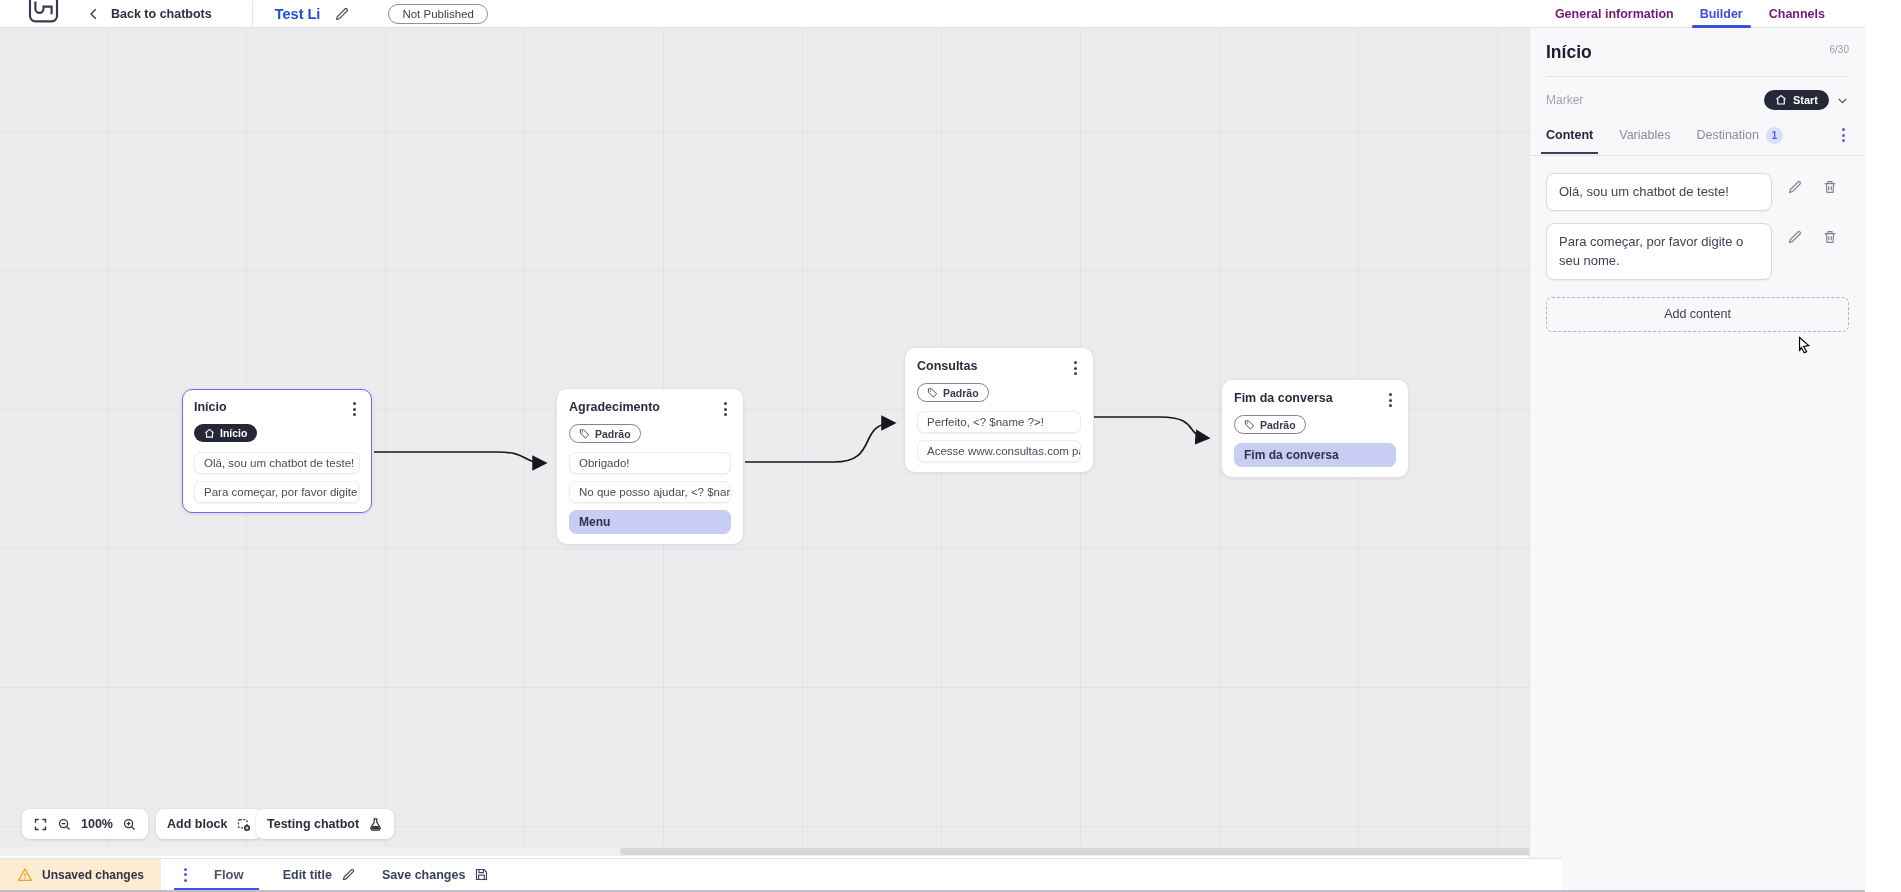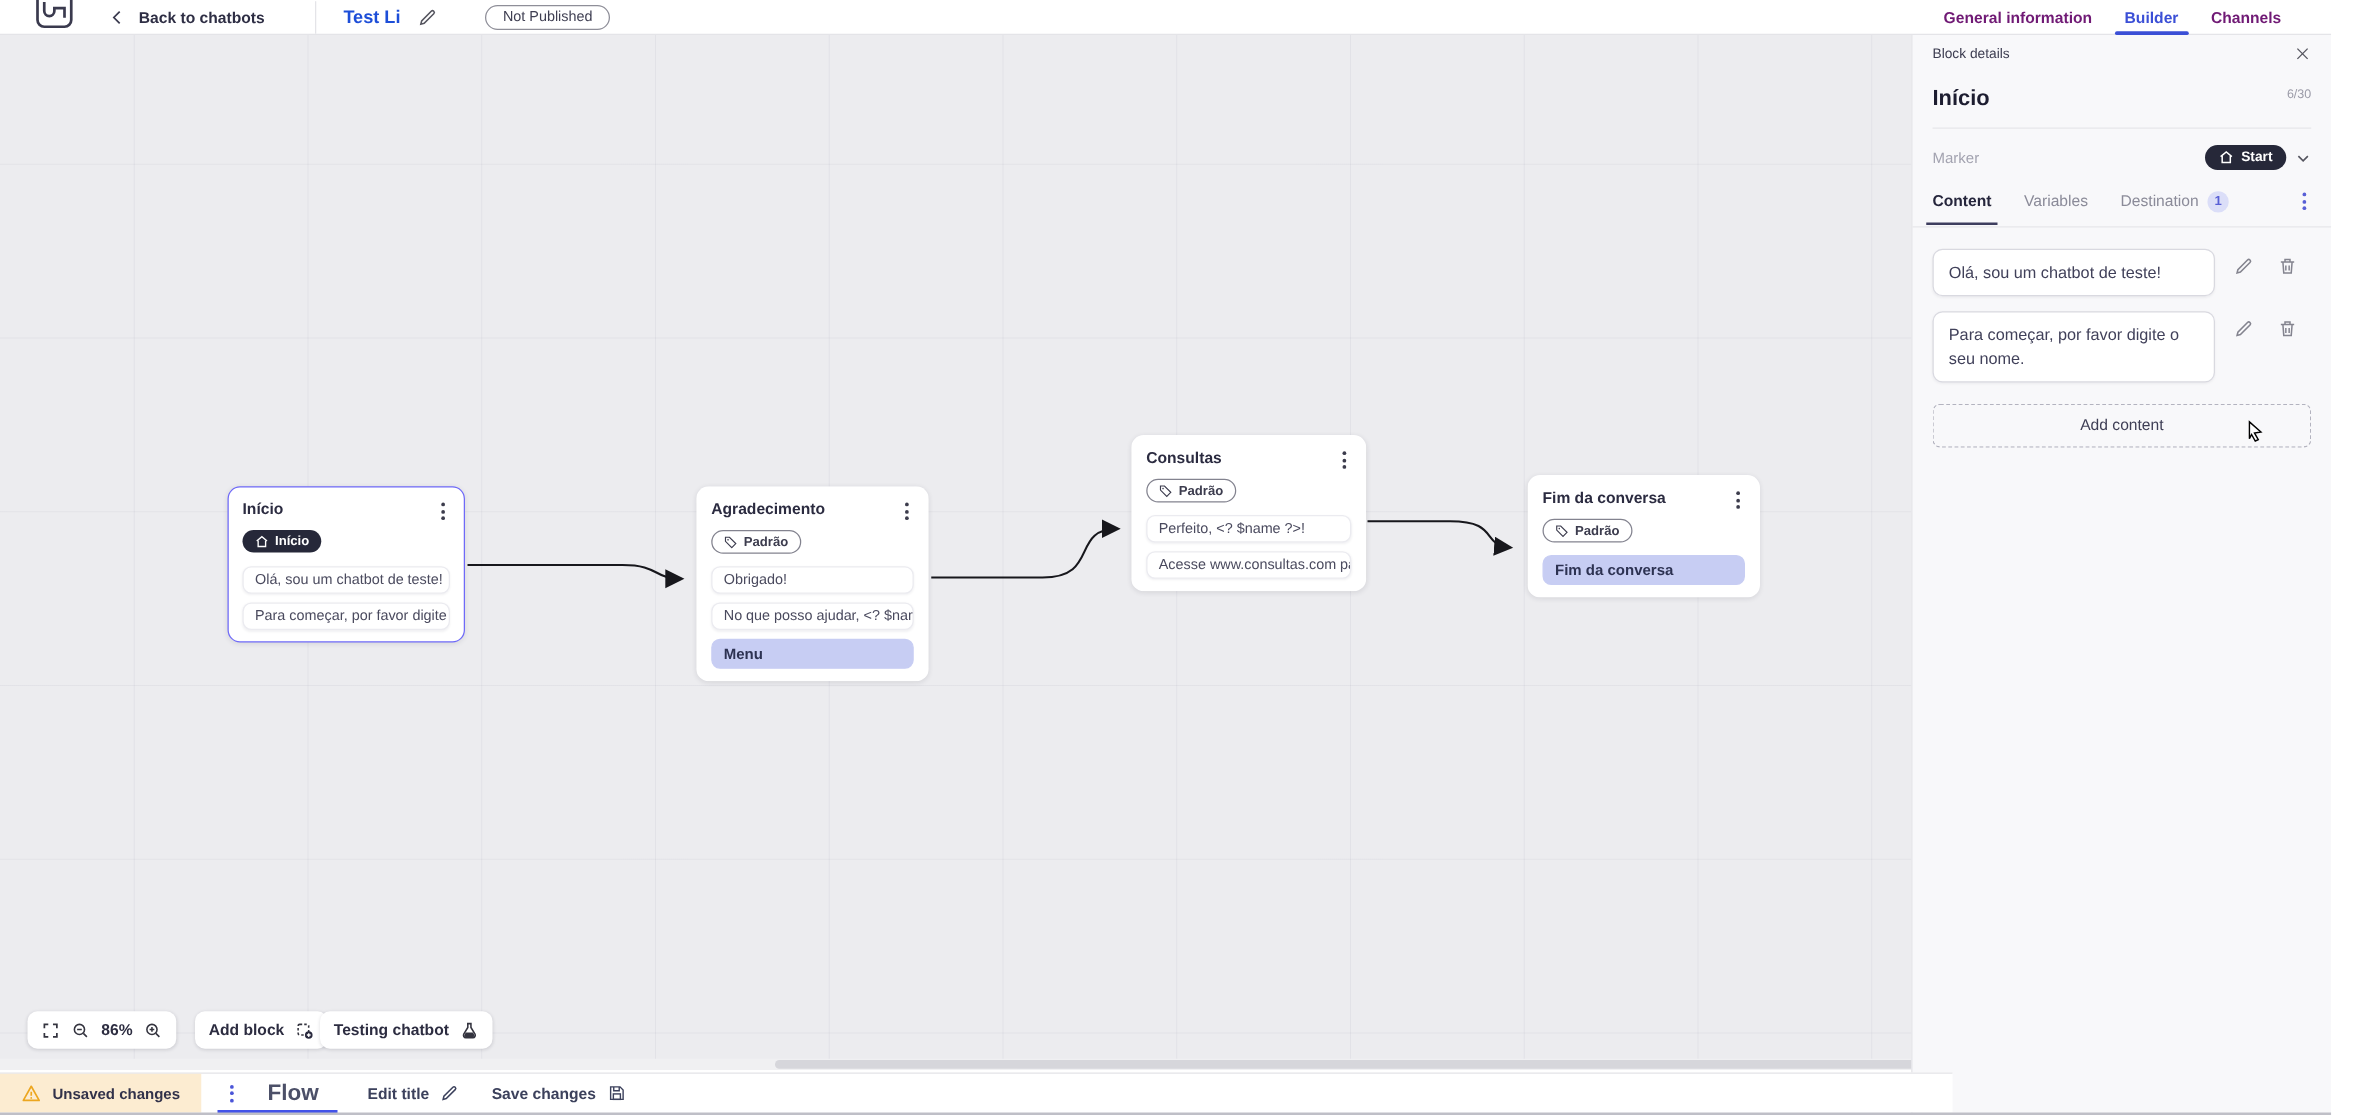--- a/index.html
+++ b/index.html
@@ -103,21 +103,21 @@
                  display:flex; align-items:center; justify-content:center; font-size:12.5px;
                  color:#3e3e55; cursor:pointer; }
 
   
   .bottombar { position:absolute; left:0; bottom:2px; width:1562px; height:32px; background:#fff;
                border-top:1px solid #e3e3e7; display:flex; align-items:center; z-index:50; }
   .unsaved { height:100%; display:flex; align-items:center; gap:9px; padding:0 17px;
              background:#fcecd1; font-size:12px; font-weight:700; color:#32324a; }
   .unsaved svg { width:16px; height:16px; }
   .bottombar .kebab { margin-left:19px; color:#4b55d8; }
-  .flow-tab { margin-left:10px; position:relative; font-size:18px; color:#4c5068; font-weight:600;
+  .flow-tab { margin-left:10px; position:relative; font-size:13px; color:#4c5068; font-weight:600;
               height:100%; display:flex; align-items:center; padding:0 13px; cursor:pointer; }
   .flow-tab::after { content:""; position:absolute; left:-27px; right:-2px; bottom:-1px; height:3px; background:#4353e8; }
   .bb-btn { display:flex; gap:9px; align-items:center; margin-left:26px; font-size:12.5px;
             color:#3c415c; font-weight:600; cursor:pointer; }
   .bb-btn svg { width:15px; height:15px; color:#3c415c; }
 
   .cursor { position:absolute; left:1796px; top:336px; width:17px; height:20px; z-index:70; pointer-events:none; }
 </style>
 </head>
 <body>
@@ -242,21 +242,21 @@
     </div>
 
     <div class="cv-btn" style="left:22px;">
       <svg viewBox="0 0 24 24" fill="none" stroke-width="2.2">
           <path d="M4 9V4h5M15 4h5v5M20 15v5h-5M9 20H4v-5"></path>
         </svg>
       <svg viewBox="0 0 24 24" fill="none" stroke-width="2">
           <circle cx="10.5" cy="10.5" r="6.5"></circle>
           <path d="M15.5 15.5L20 20M7.5 10.5h6"></path>
         </svg>
-      <span class="cv-label">86%</span>
+      <span class="cv-label">100%</span>
       <svg viewBox="0 0 24 24" fill="none" stroke-width="2">
           <circle cx="10.5" cy="10.5" r="6.5"></circle>
           <path d="M15.5 15.5L20 20M7.5 10.5h6M10.5 7.5v6"></path>
         </svg>
     </div>
     <div class="cv-btn" style="left:156px;">
       <span class="cv-label">Add block</span>
       <svg viewBox="0 0 24 24" fill="none" stroke-width="2">
           <rect x="4" y="4" width="13.5" height="13.5" rx="2" stroke-dasharray="3.2 2.6"></rect>
           <circle cx="17.6" cy="17.6" r="4.9" fill="#2b2b3f" stroke="none"></circle>
@@ -270,26 +270,20 @@
           <path d="M7.3 14.5h9.4l1.7 3a1.7 1.7 0 0 1-1.5 2.5H7.1a1.7 1.7 0 0 1-1.5-2.5z" fill="#34343f" stroke="none"></path>
         </svg>
     </div>
 
     <div class="hscroll-track">
       <div class="hscroll-thumb"></div>
     </div>
   </div>
 
   <aside class="panel">
-    <div class="panel-head">
-      <span class="panel-head-label">Block details</span>
-      <svg class="close-x" viewBox="0 0 24 24" fill="none" stroke="currentColor" stroke-width="1.8">
-          <path d="M5 5l14 14M19 5L5 19"></path>
-        </svg>
-    </div>
     <div class="panel-body">
       <div class="ptitle-row">
         <span class="ptitle">Início</span>
         <span class="pcounter">6/30</span>
       </div>
       <div class="marker-row">
         <span class="marker-label">Marker</span>
         <span class="marker-select">
           <span class="pill-start">
             <svg viewBox="0 0 24 24" fill="none" stroke="#fff" stroke-width="2.4">

